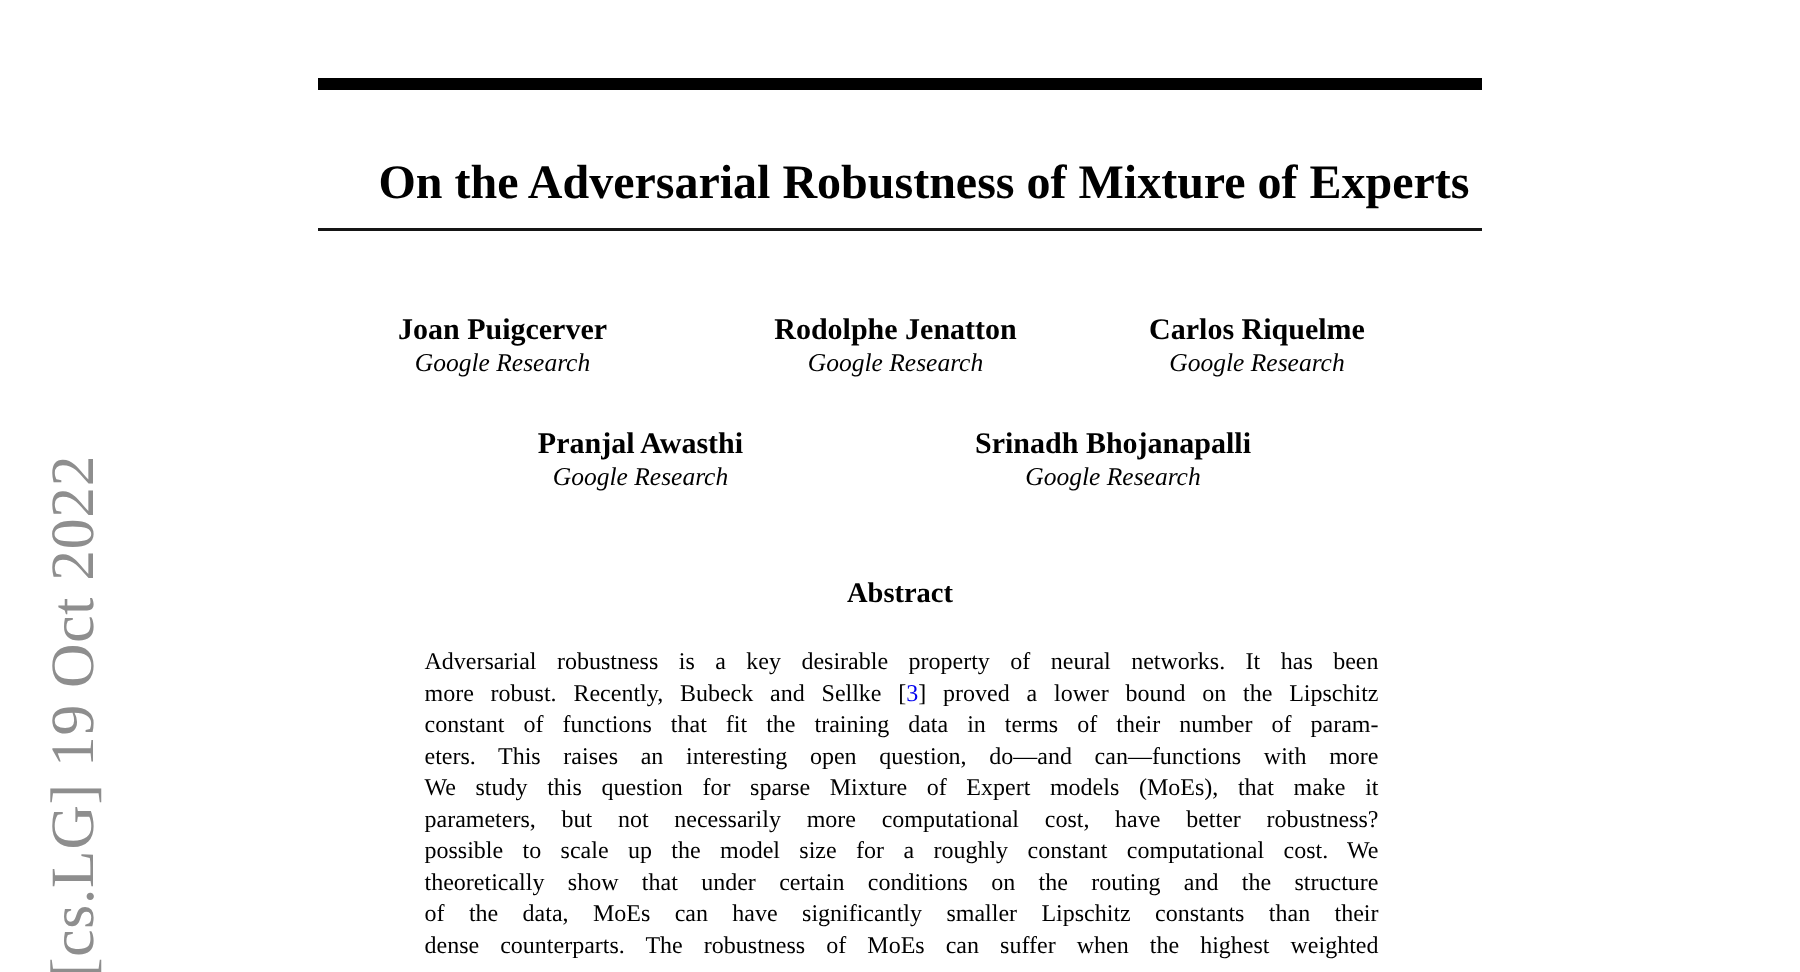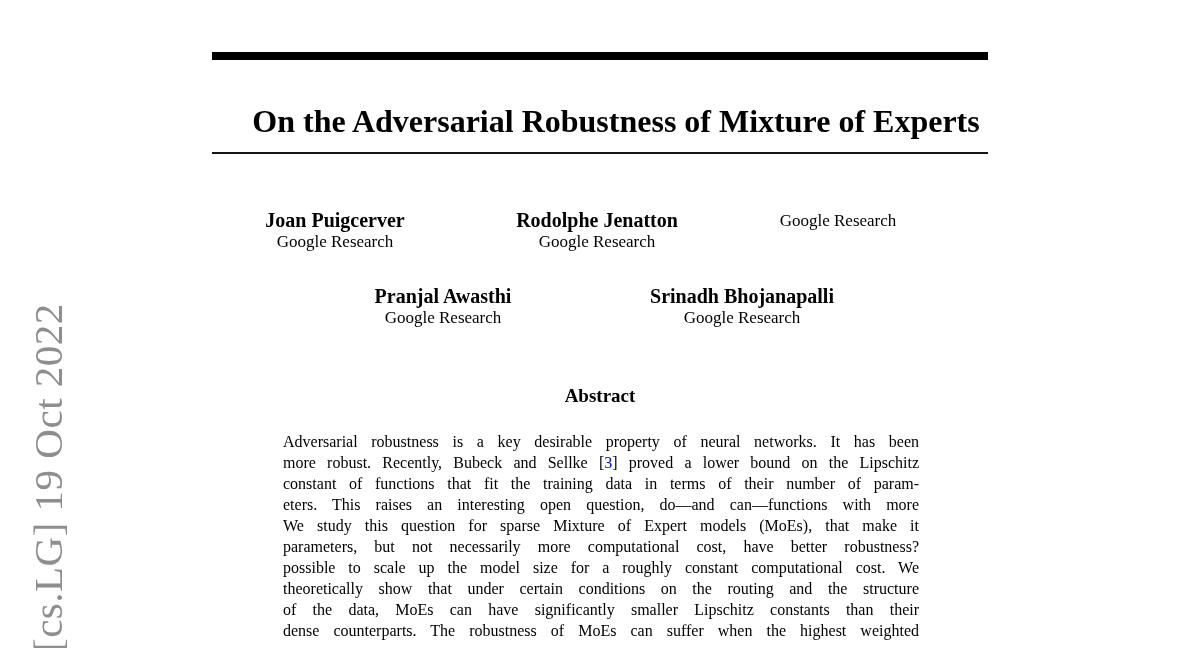--- a/index.html
+++ b/index.html
@@ -56,30 +56,31 @@
   .authors-row-2 { top: 286px; }
   .author-cell {
     position: absolute;
     width: 200px;
     text-align: center;
     white-space: nowrap;
   }
   .authors-row-1 .author-cell:nth-child(1) { left: 23px; }
   .authors-row-1 .author-cell:nth-child(2) { left: 285px; }
   .authors-row-1 .author-cell:nth-child(3) { left: 526px; }
-  .authors-row-2 .author-cell:nth-child(1) { left: 131px; }
+  .authors-row-2 .author-cell:nth-child(1) { left: 115px; }
   .authors-row-2 .author-cell:nth-child(2) { left: 430px; }
   .author-name {
     font-weight: bold;
     font-size: 20px;
     line-height: 21px;
   }
   .author-affil {
     font-size: 17px;
     line-height: 21px;
+    font-style: italic;
   }
   .abstract-heading {
     position: absolute;
     left: 212px; top: 384px;
     width: 776px;
     text-align: center;
     font-weight: bold;
     font-size: 19px;
     line-height: 24px;
   }
@@ -113,20 +114,21 @@
   <div class="authors-row authors-row-1">
       <div class="author-cell">
       <div class="author-name">Joan Puigcerver</div>
       <div class="author-affil">Google Research</div>
     </div>
       <div class="author-cell">
       <div class="author-name">Rodolphe Jenatton</div>
       <div class="author-affil">Google Research</div>
     </div>
       <div class="author-cell">
+      <div class="author-name">Carlos Riquelme</div>
       <div class="author-affil">Google Research</div>
     </div>
     </div>
 
   <div class="authors-row authors-row-2">
       <div class="author-cell">
       <div class="author-name">Pranjal Awasthi</div>
       <div class="author-affil">Google Research</div>
     </div>
       <div class="author-cell">

